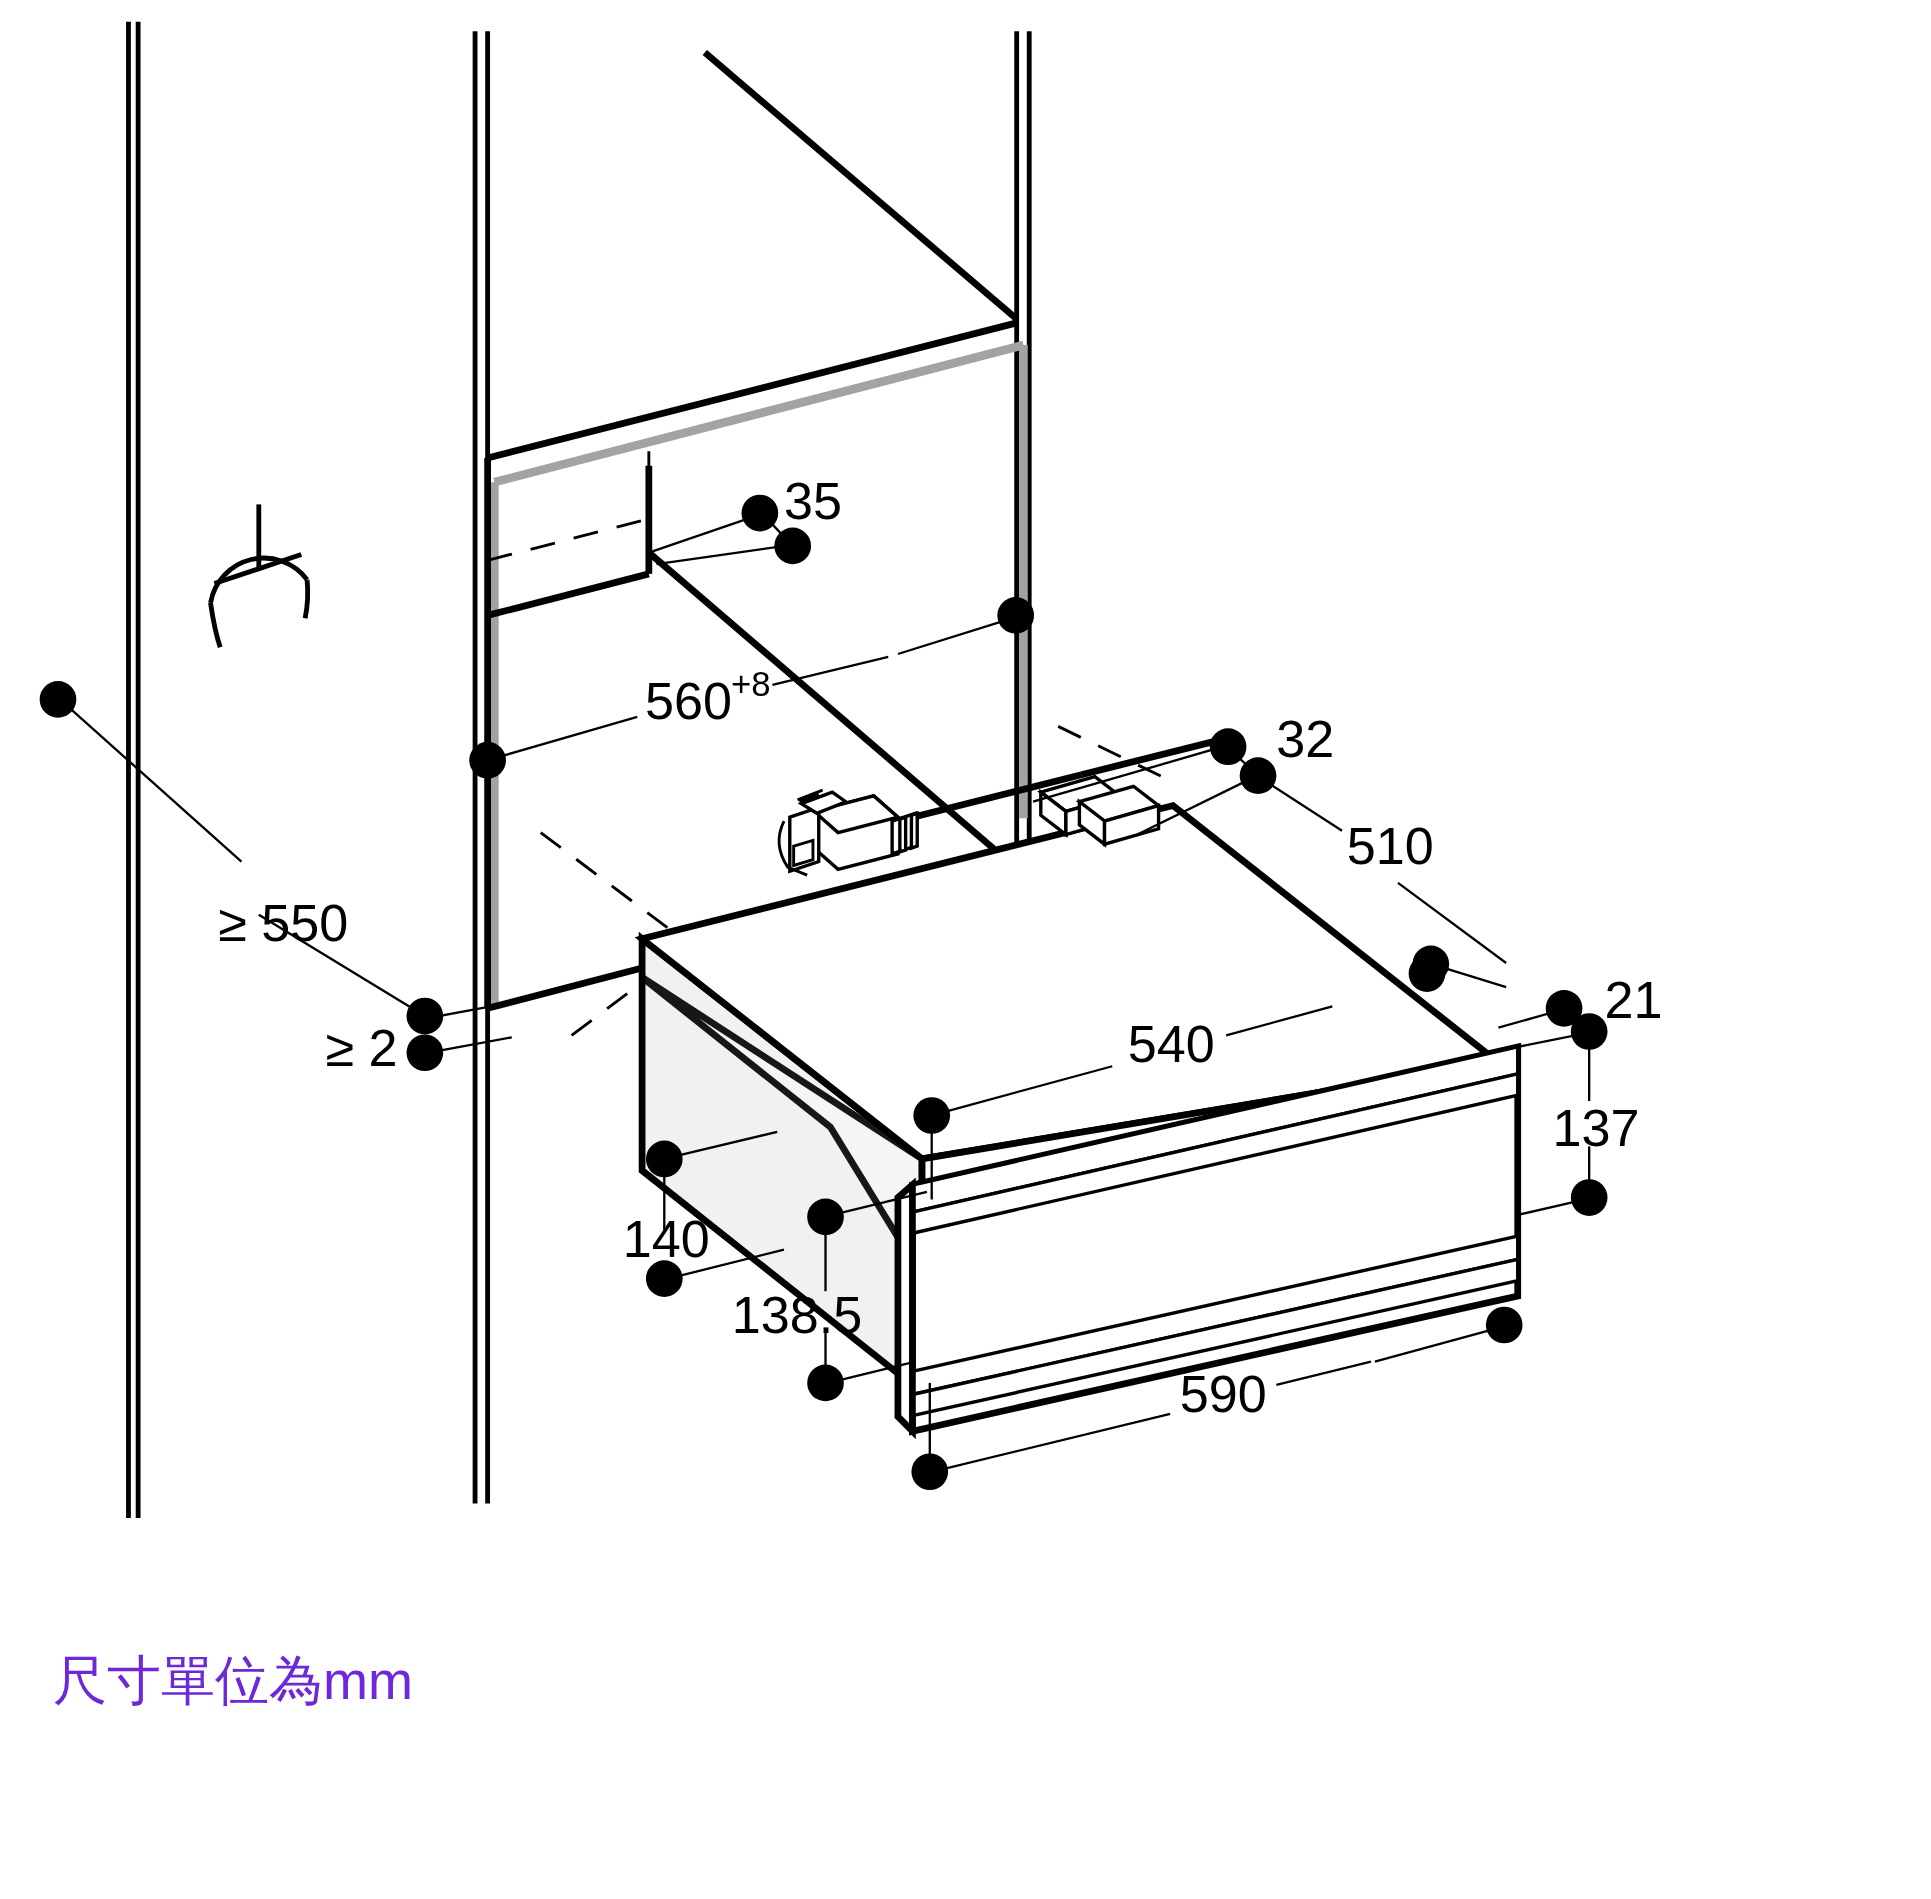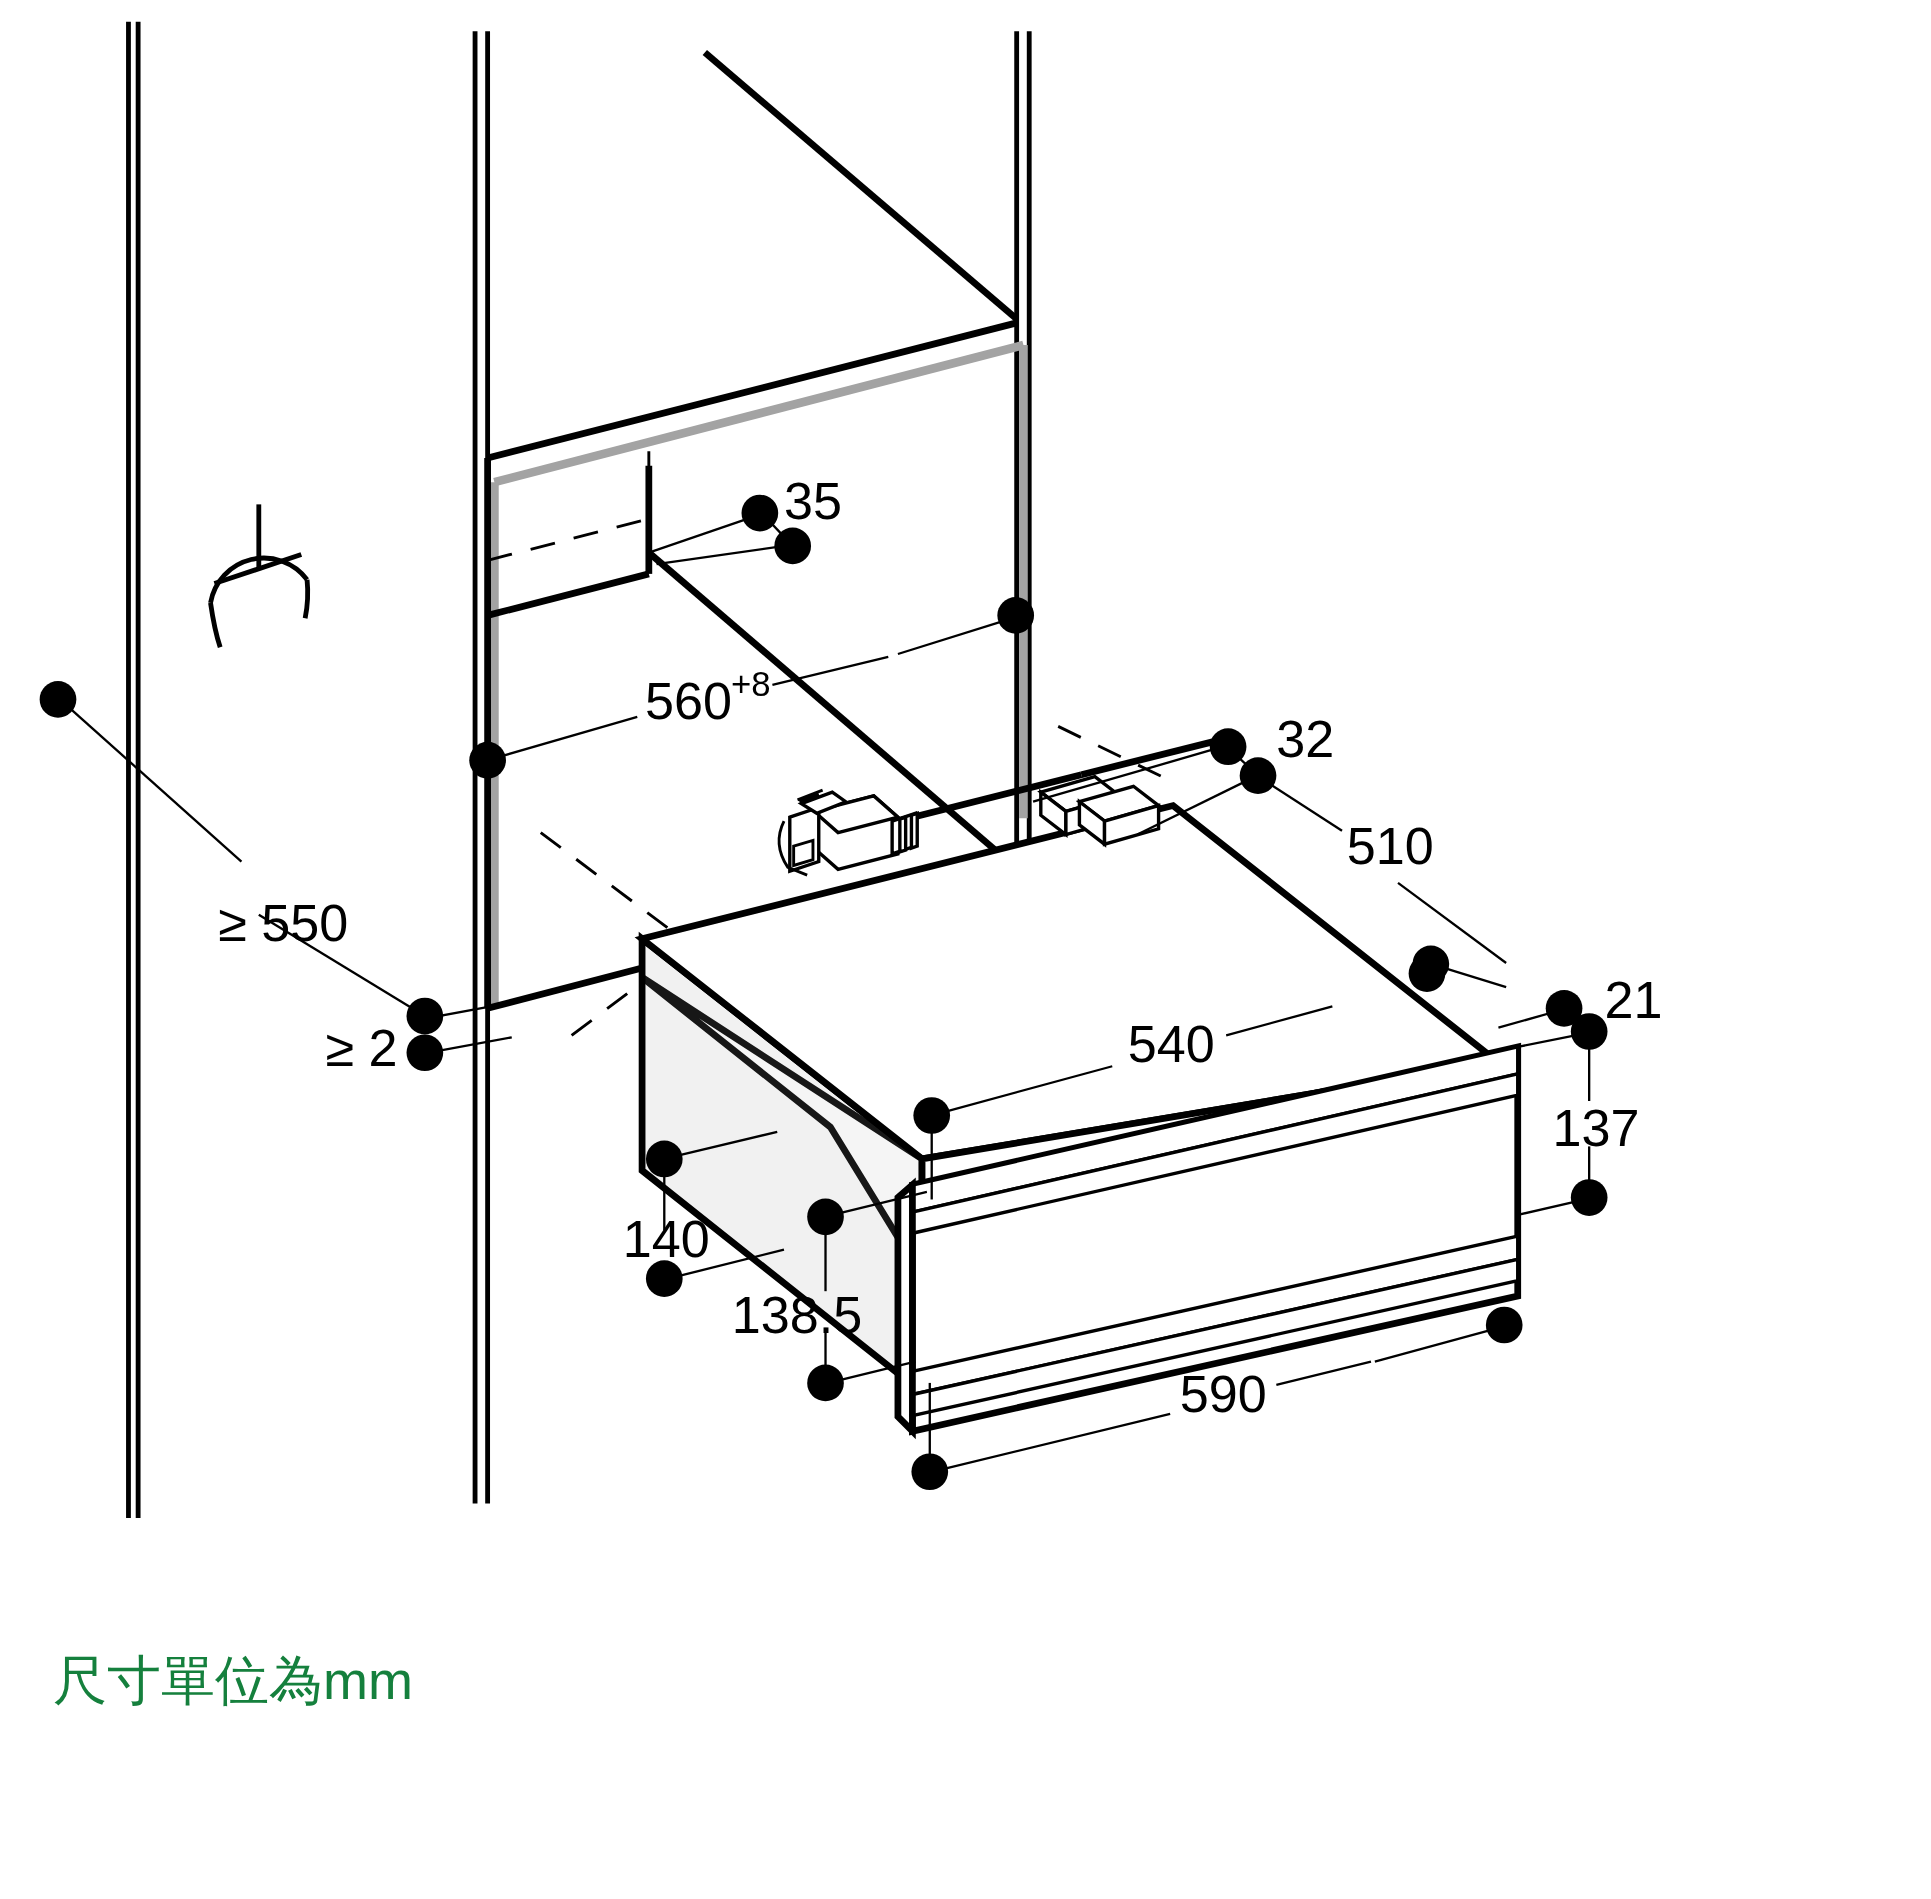--- a/index.html
+++ b/index.html
@@ -278,18 +278,18 @@
       <path class="solid-med" d="M 218 612 Q 222 640 228 658" fill="none"></path>
       <path class="solid-med" d="M 318 588 Q 320 608 316 628" fill="none"></path>
     </g>
 
   </svg>
 
   <div style="position:absolute; left:53px; top:1579px; width:676px;">
 
 
     <div style="margin-top:54px;">
-      <span class="legend-text" style="font-size:54px; color:#15803d;">尺寸單位為mm</span>
+      <span class="legend-text" style="font-size:54px; color:#6d28d9;">尺寸單位為mm</span>
     </div>
   </div>
 
 </div>
 
 
 </body></html>

